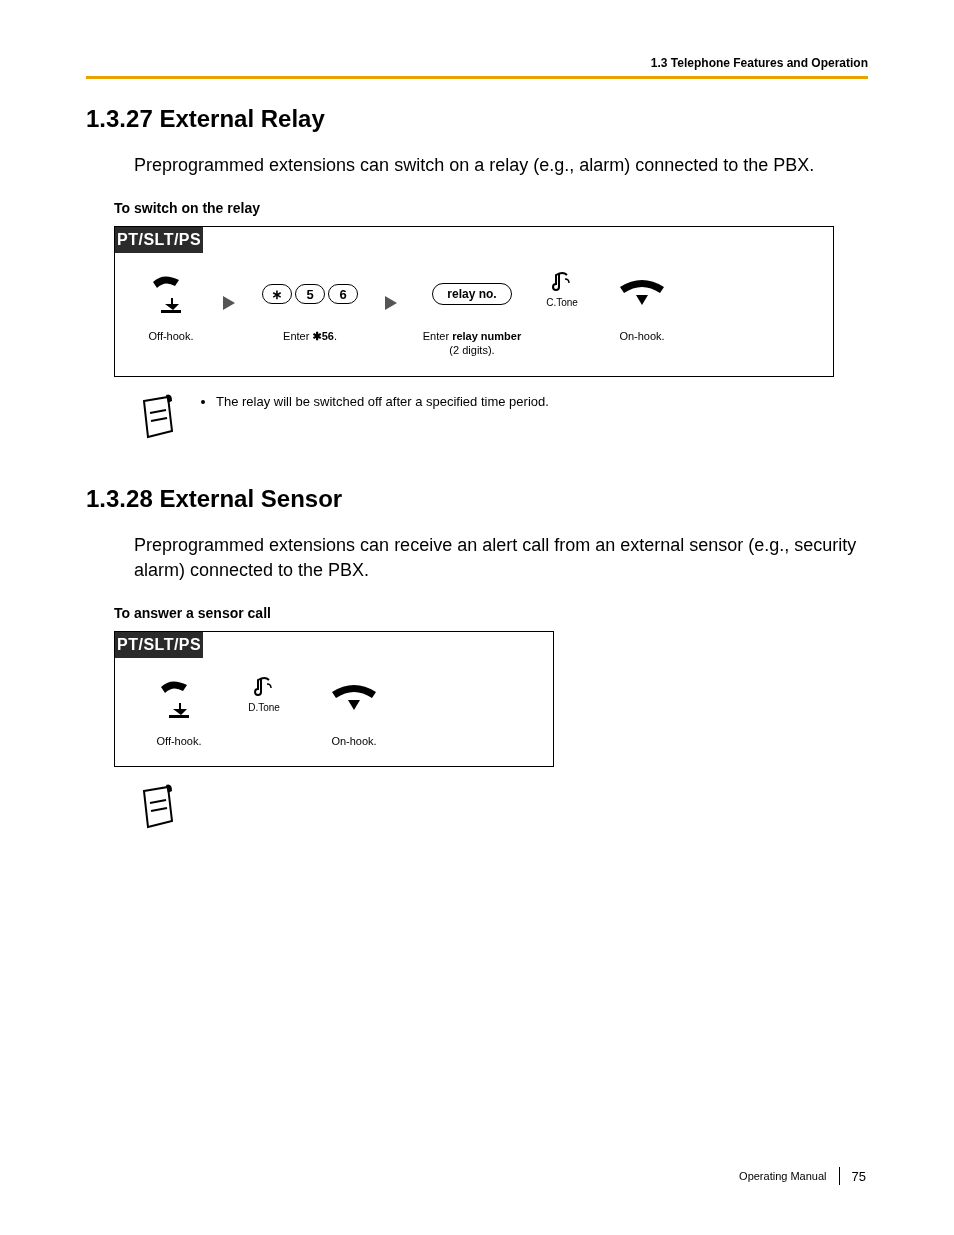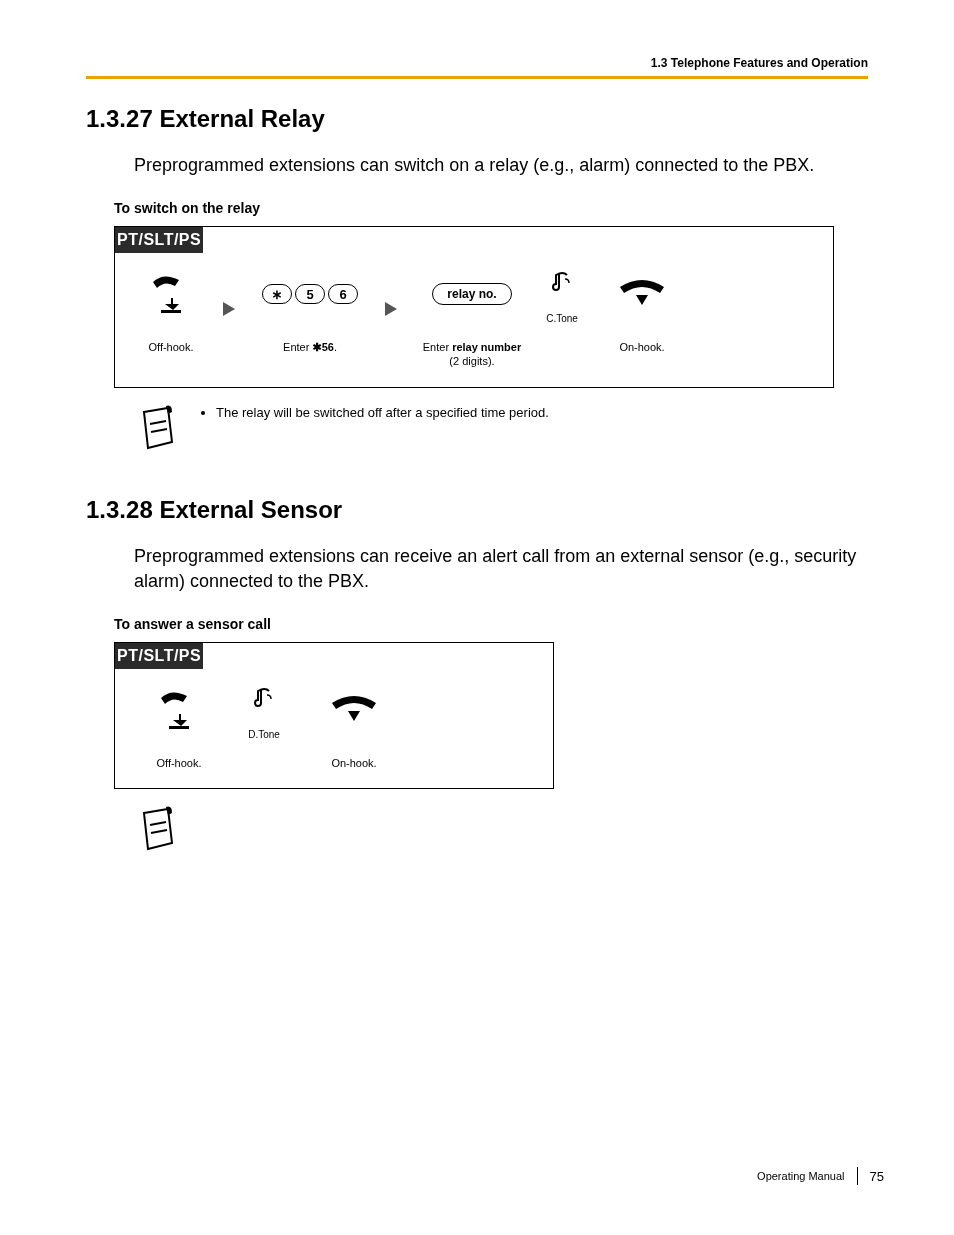--- a/index.html
+++ b/index.html
@@ -51,41 +51,41 @@
     background: #2b2b2b;
     color: #ffffff;
     font-size: 16px;
     font-weight: bold;
     padding: 4px 2px;
     letter-spacing: 0.5px;
   }
   .flow { display: flex; align-items: flex-start; padding: 20px 14px 0 14px; }
   .step { display: flex; flex-direction: column; align-items: center; font-size: 11px; }
   .step .icon-row { height: 42px; display:flex; align-items:center; justify-content:center; }
-  .step .caption { margin-top: 25px; text-align:center; line-height:1.3; }
+  .step .caption { margin-top: 14px; text-align:center; line-height:1.3; }
   .arrow { align-self:center; margin: 0 10px; margin-top:-20px; }
   .keycap {
     display:inline-flex; align-items:center; justify-content:center;
     border:1.5px solid #000; border-radius:10px;
     min-width:30px; height:20px; font-size:13px; font-weight:bold;
     background:#fff; padding:0 6px;
   }
   .pill {
     display:inline-flex; align-items:center; justify-content:center;
     border:1.5px solid #000; border-radius:12px;
     height:22px; font-size:12px; font-weight:bold;
     background:#fff; padding:0 14px;
   }
-  .tone-label { font-size:10px; margin-top:18px; text-align:center; }
+  .tone-label { font-size:10px; margin-top:2px; text-align:center; }
   .note-row { display:flex; margin:0 0 40px 50px; }
   .note-icon { flex:0 0 60px; }
   .note-list { margin:0; padding:0 0 0 20px; font-size:13px; line-height:1.4; }
   .note-list li { margin:0; }
   .footer {
-    position:absolute; bottom:50px; right:70px;
+    position:absolute; bottom:50px; right:88px;
     font-size:11px; display:flex; align-items:center; gap:12px;
   }
   .footer .divider { width:1px; height:18px; background:#000; }
   .footer .pagenum { font-size:13px; }
 </style>
 </head>
 <body>
 
 <div class="header-right">1.3 Telephone Features and Operation</div>
 <div class="header-rule"></div>

